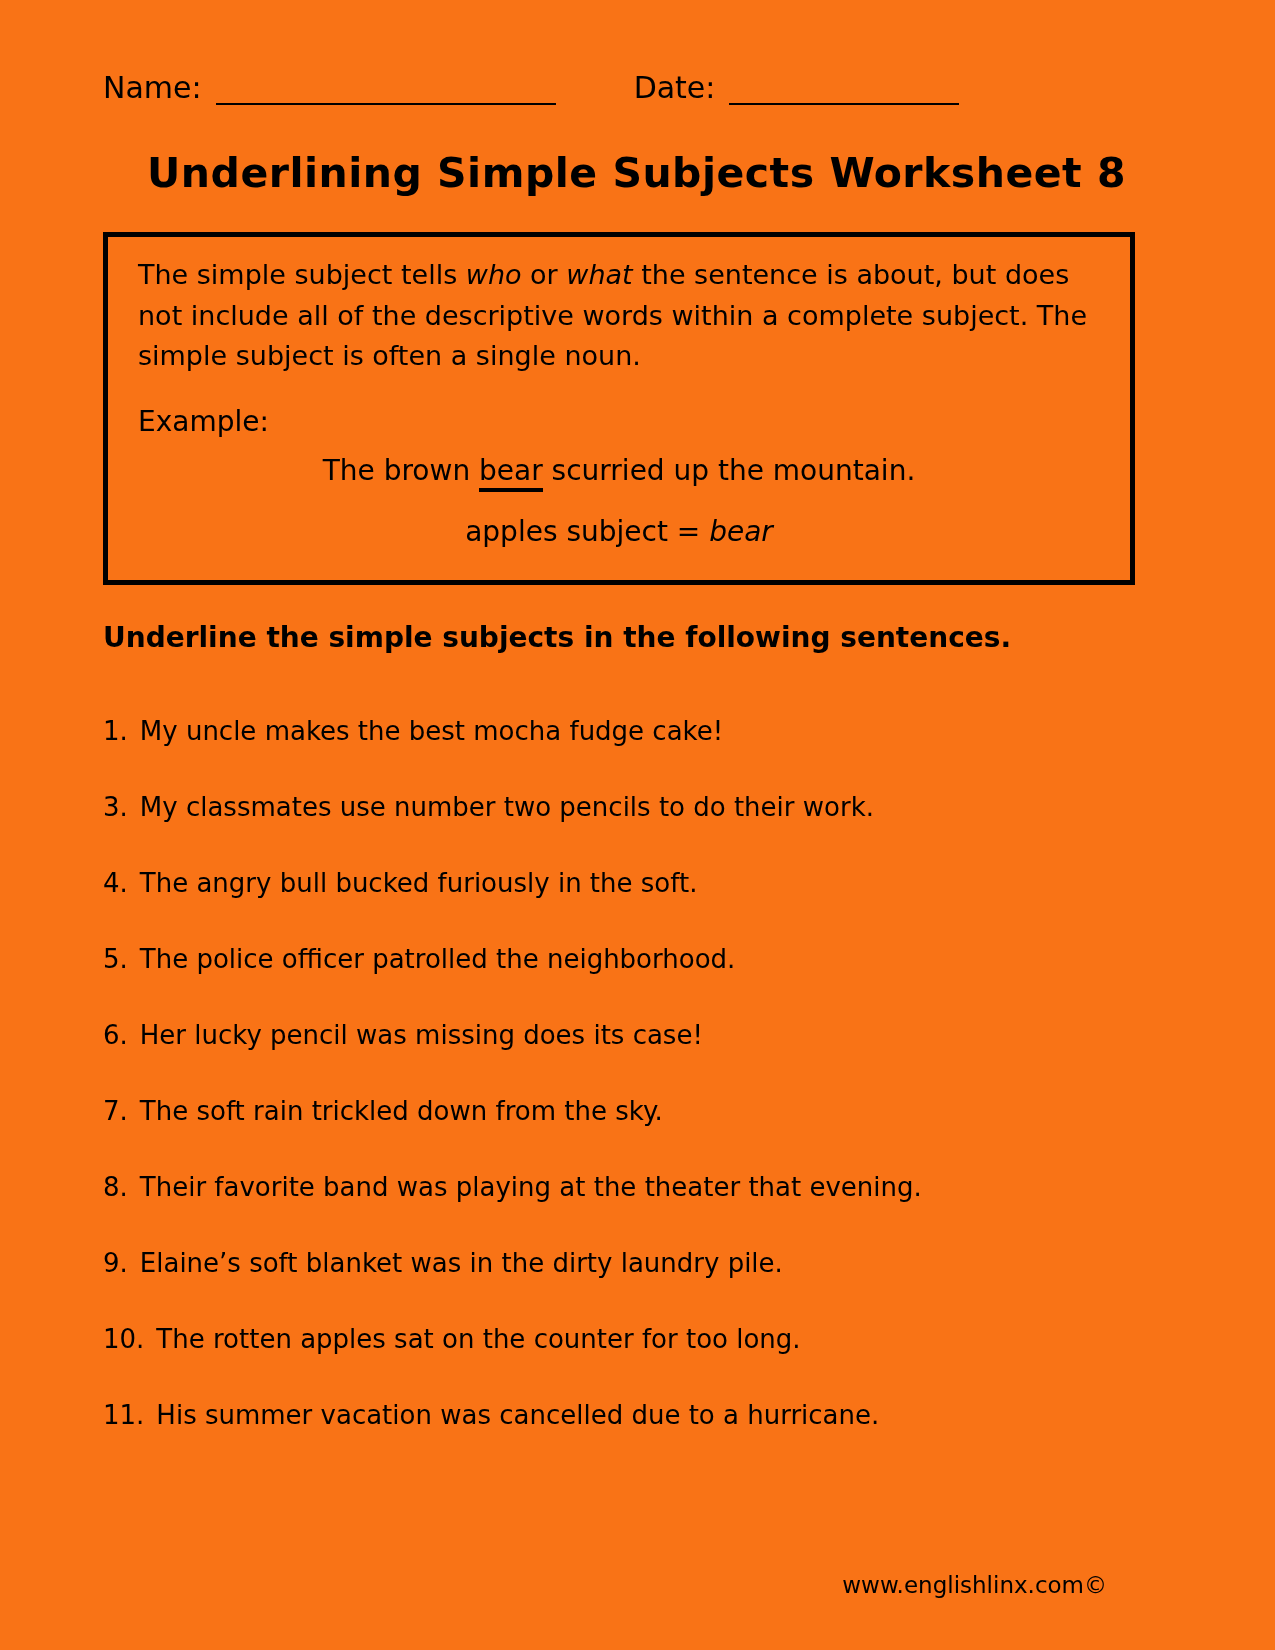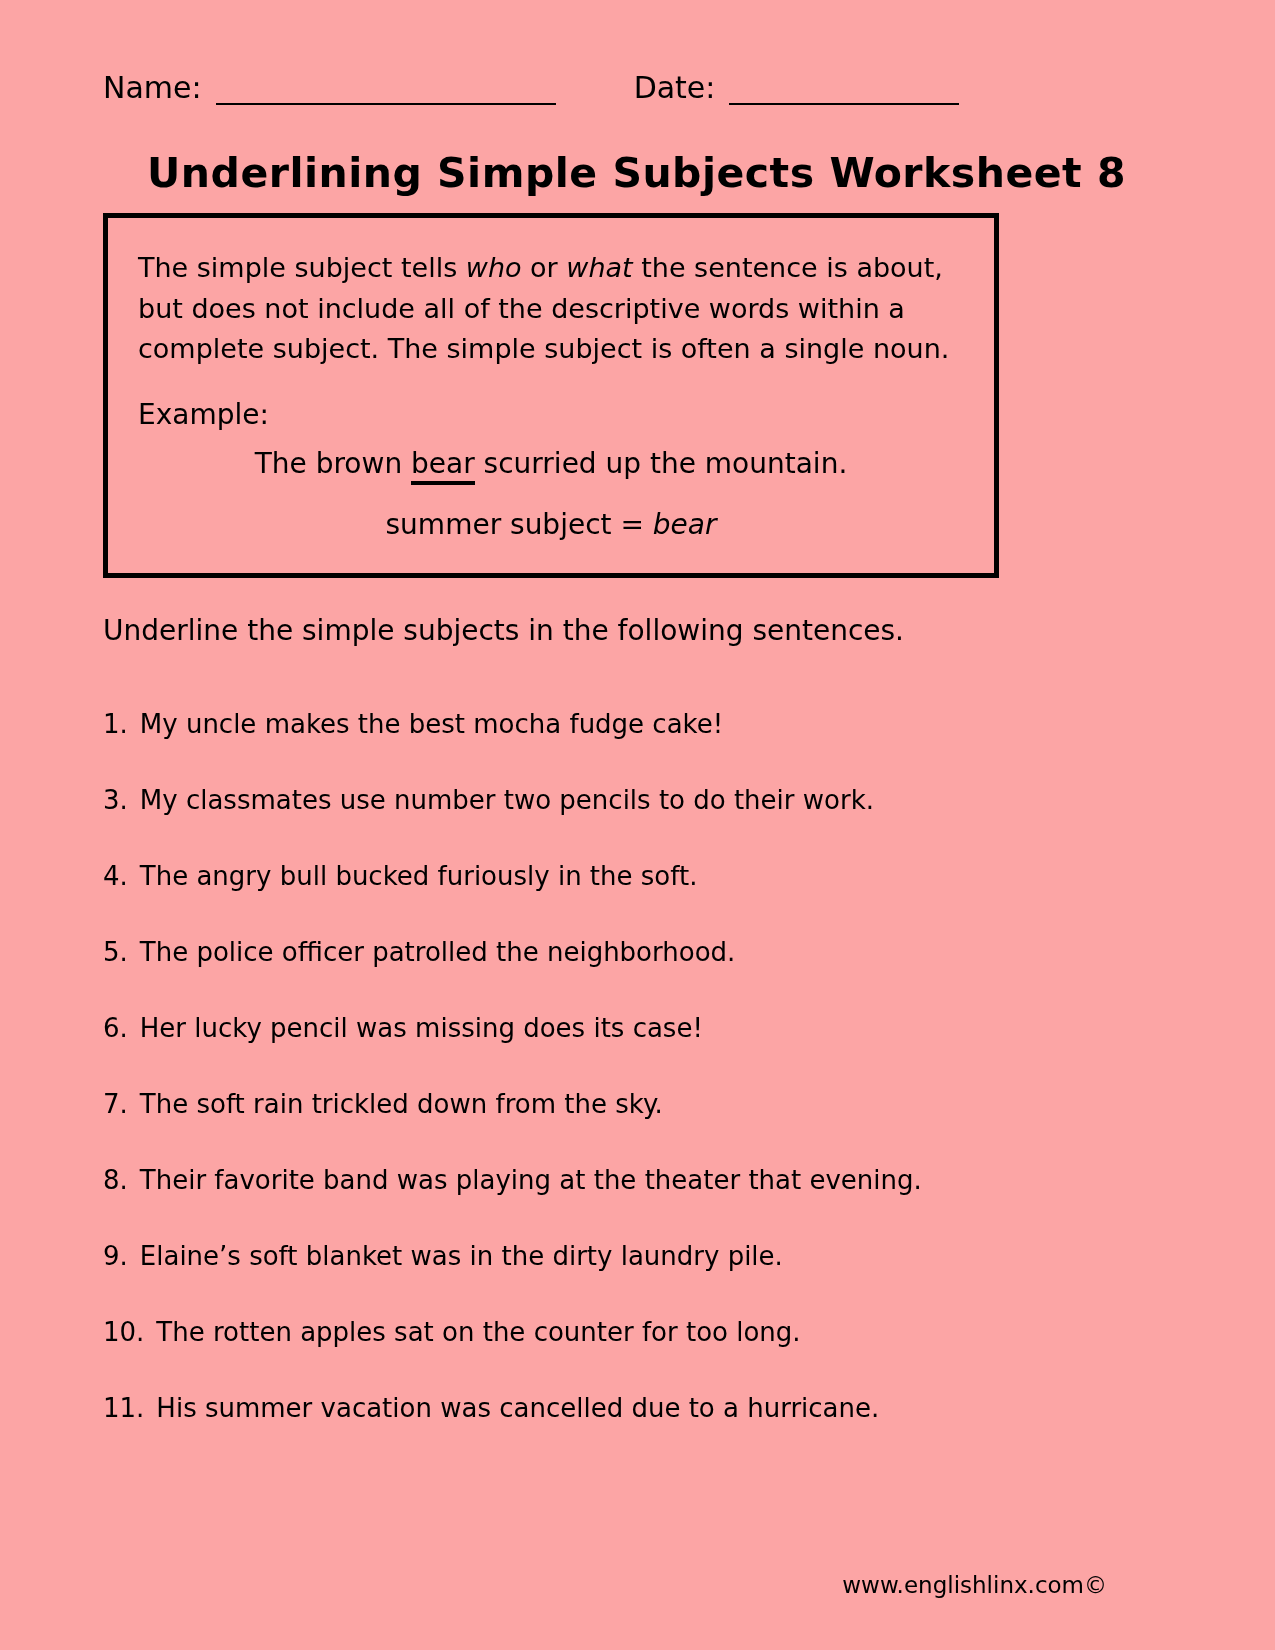--- a/index.html
+++ b/index.html
@@ -1,21 +1,21 @@
 <!DOCTYPE html>
 <html><head>
 <meta charset="utf-8">
 <style>
   * { box-sizing: border-box; }
   html, body { margin: 0; padding: 0; background: #fff; }
   .page {
     width: 1275px;
     height: 1650px;
     position: relative;
-    background: #fca5a5;
+    background: #f97316;
     color: #000000;
     font-family: "DejaVu Sans", sans-serif;
     padding: 70px 105px 0 103px;
     overflow: hidden;
   }
   
   .header-row {
     display: flex;
     align-items: flex-end;
     font-size: 30px;
@@ -33,24 +33,24 @@
   .title {
     margin: 44px 0 0 0;
     text-align: center;
     font-size: 41px;
     font-weight: bold;
     letter-spacing: 0.5px;
   }
 
   
   .info-box {
-    margin-top: 16px;
-    width: 896px;
+    margin-top: 35px;
+    width: 1032px;
     border: 5px solid #000;
-    padding: 30px 30px 32px 30px;
+    padding: 18px 30px 32px 30px;
   }
   .description {
     margin: 0;
     font-size: 27px;
     line-height: 1.5;
   }
   .example-label {
     margin: 28px 0 0 0;
     font-size: 28px;
     font-weight: normal;
@@ -67,21 +67,21 @@
   .example-answer {
     margin: 28px 0 0 0;
     text-align: center;
     font-size: 28px;
   }
 
   
   .instructions {
     margin: 36px 0 0 0;
     font-size: 28px;
-    font-weight: normal;
+    font-weight: bold;
   }
 
   
   .sentence-list {
     list-style: none;
     margin: 62px 0 0 0;
     padding: 0;
     font-size: 26px;
   }
   .sentence-list li { margin-bottom: 46px; }
@@ -109,21 +109,21 @@
 
   <h1 class="title">Underlining Simple Subjects Worksheet 8</h1>
 
   <div class="info-box">
     <p class="description"><span>The simple subject tells </span><i>who</i><span> or </span><i>what</i><span> the sentence is about, but does not include all of the descriptive words within a complete subject. The simple subject is often a single noun.</span></p>
 
     <p class="example-label">Example:</p>
 
     <p class="example-sentence"><span>The brown </span><span class="underlined">bear</span><span> scurried up the mountain.</span></p>
 
-    <p class="example-answer"><span>summer subject = </span><i>bear</i></p>
+    <p class="example-answer"><span>apples subject = </span><i>bear</i></p>
   </div>
 
   <p class="instructions">Underline the simple subjects in the following sentences.</p>
 
   <ol class="sentence-list">
     <li><span class="num">1.</span><span>My uncle makes the best mocha fudge cake!</span></li>
     <li><span class="num">3.</span><span>My classmates use number two pencils to do their work.</span></li>
     <li><span class="num">4.</span><span>The angry bull bucked furiously in the soft.</span></li>
     <li><span class="num">5.</span><span>The police officer patrolled the neighborhood.</span></li>
     <li><span class="num">6.</span><span>Her lucky pencil was missing does its case!</span></li>

